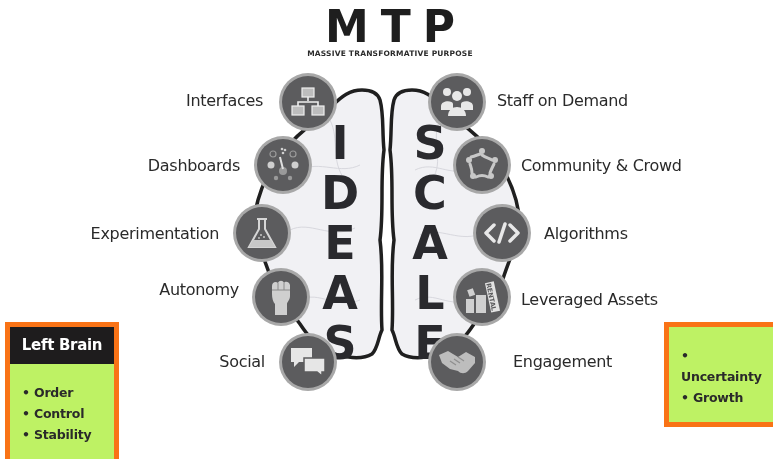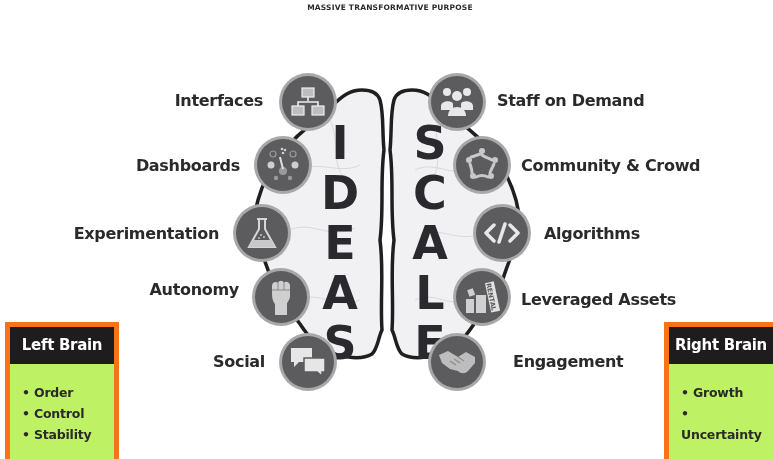--- a/index.html
+++ b/index.html
@@ -1,35 +1,36 @@
 <!DOCTYPE html>
 <html><head>
 <meta charset="utf-8">
 <style>
   html, body { margin:0; padding:0; background:#ffffff; }
   body { width:773px; height:459px; position:relative; overflow:hidden; font-family:"DejaVu Sans", sans-serif; color:#2b2b2b; }
   .title { position:absolute; left:300px; top:4px; width:180px; text-align:center; }
   .title-main { font-family:"DejaVu Sans", sans-serif; font-weight:bold; font-size:44px; letter-spacing:12px; color:#1e1e1e; line-height:46px; padding-left:12px; }
   .title-sub { font-size:7.5px; font-weight:bold; letter-spacing:0.2px; color:#2b2b2b; margin-top:-1px; }
   svg.brain { position:absolute; left:0; top:0; }
-  .label { position:absolute; font-weight:bold; font-size:16px; color:#2a2a2a; white-space:nowrap; line-height:20px; letter-spacing:-0.3px; }
+  .label { position:absolute; font-weight:normal; font-size:16px; color:#2a2a2a; white-space:nowrap; line-height:20px; letter-spacing:-0.3px; }
   .label.left { text-align:right; }
   .icon { position:absolute; width:52px; height:52px; border-radius:50%; background:#5c5c5e; box-shadow:0 0 0 3px #a8a8a8; display:flex; align-items:center; justify-content:center; }
   .icon svg { display:block; }
   .letters { position:absolute; font-weight:bold; font-size:46px; color:#2a2a2e; line-height:50px; text-align:center; width:40px; }
   .box { position:absolute; width:104px; border:5px solid #f97316; background:#bef264; }
   .box-head { background:#1e1c1d; color:#fff; font-weight:bold; font-size:15px; text-align:center; height:37px; line-height:37px; letter-spacing:-0.3px; }
   .box ul { list-style:none; margin:0; padding:18px 0 14px 12px; }
   .box li { font-weight:bold; font-size:12.5px; line-height:21px; color:#2a2a2a; letter-spacing:-0.2px; }
   .box li::before { content:"• "; }
 </style>
 </head>
 <body>
 
 <div class="title">
+  <div class="title-main">MTP</div>
   <div class="title-sub">MASSIVE TRANSFORMATIVE PURPOSE</div>
 </div>
 
 <svg class="brain" width="773" height="459">
 
   <path d="M380,100 C378,94 372,90 362,90 C350,90 342,96 332,106 L320,118 C302,130 290,142 278,158 C268,172 262,186 258,200 C254,214 254,226 258,240 C262,256 268,268 272,282 C276,298 290,310 300,324 C308,336 316,346 330,352 C344,358 362,360 372,354 C378,348 378,338 382,330 C380,300 384,270 380,240 C384,210 380,180 384,150 C382,130 384,115 380,100 Z" fill="#f1f1f4" stroke="#1f1f1f" stroke-width="3.5"></path>
 
   <path d="M394,100 C396,94 402,90 412,90 C424,90 432,96 442,106 L454,118 C472,130 484,142 496,158 C506,172 512,186 516,200 C520,214 520,226 516,240 C512,256 506,268 502,282 C498,298 484,310 474,324 C466,336 458,346 444,352 C430,358 412,360 402,354 C396,348 396,338 392,330 C394,300 390,270 394,240 C390,210 394,180 390,150 C392,130 390,115 394,100 Z" fill="#f1f1f4" stroke="#1f1f1f" stroke-width="3.5"></path>
 
   <g stroke="#d8d8de" stroke-width="1" fill="none">
@@ -184,18 +185,17 @@
 <div class="box" style="left:5px; top:322px;">
   <div class="box-head">Left Brain</div>
   <ul>
     <li>Order</li>
     <li>Control</li>
     <li>Stability</li>
   </ul>
 </div>
 
 <div class="box" style="left:664px; top:322px;">
-  <div class="box-head">Right Brain</div>
   <ul>
+    <li>Uncertainty</li>
     <li>Growth</li>
-    <li>Uncertainty</li>
   </ul>
 </div>
 
 </body></html>

